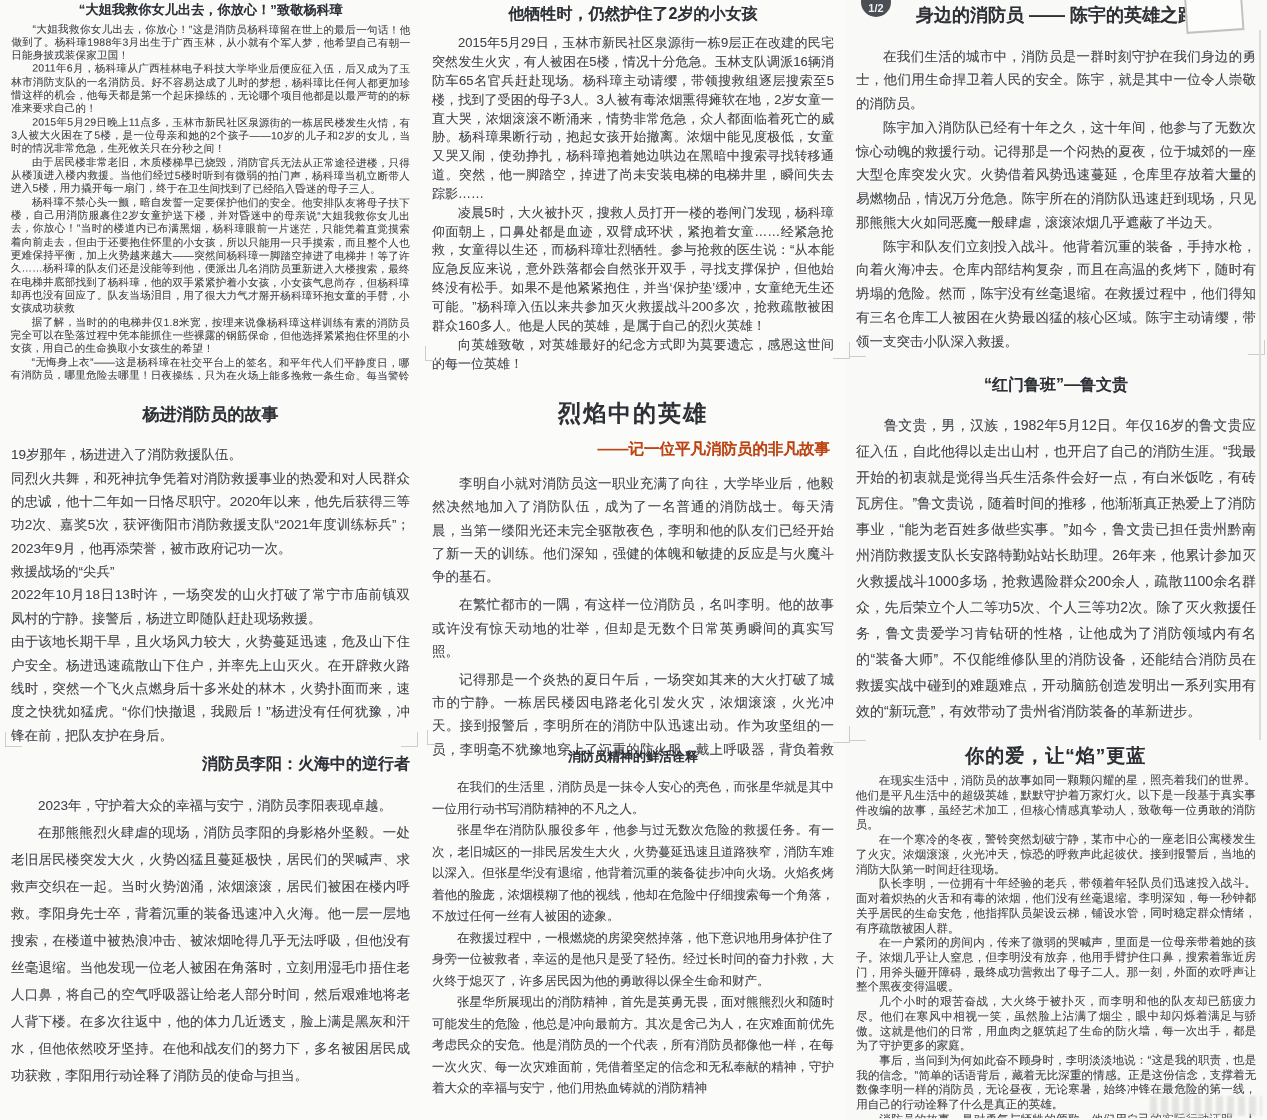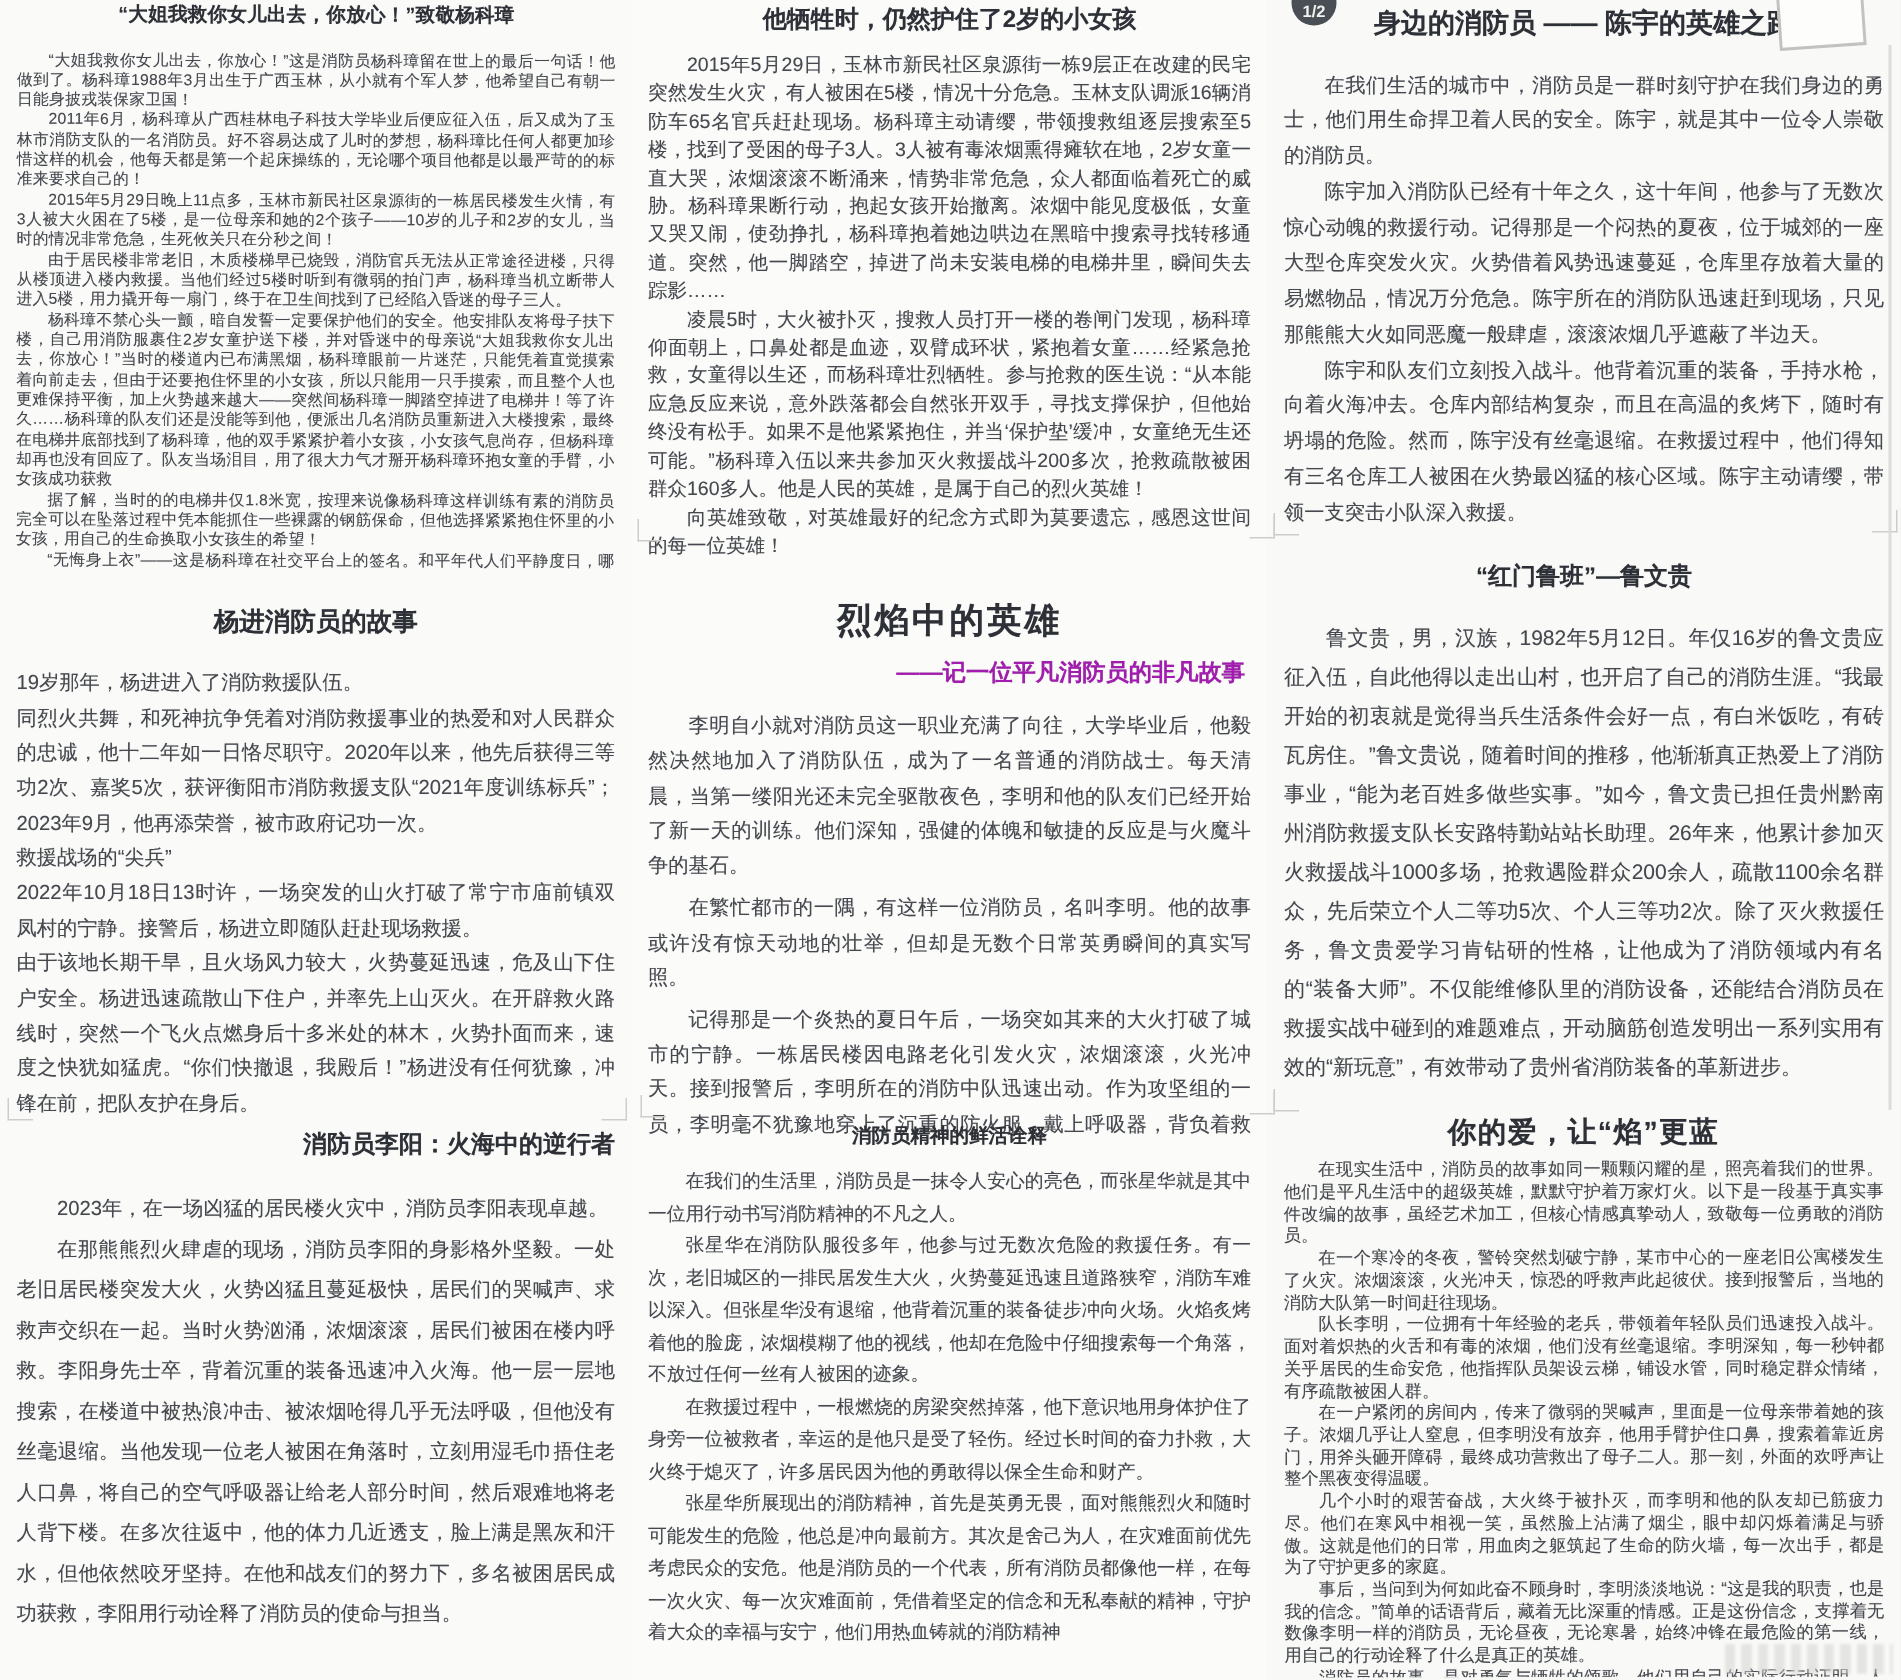--- a/index.html
+++ b/index.html
@@ -29,25 +29,25 @@
     color:#45484e;
     text-shadow:0 0 .5px rgba(80,82,88,.38);
   }
   .article h2{
     font-weight:bold;text-align:center;
     color:#2d3036;margin:0 0 10px 0;
   }
   .article p{
     margin:0;text-align:justify;text-indent:2em;
   }
-  .subtitle{font-weight:bold;color:#a21caf;}
+  .subtitle{font-weight:bold;color:#c2410c;}
 
   
   .art-0-0{top:2px;height:378px;font-size:10.5px;line-height:1.27;letter-spacing:.2px;transform:rotate(.15deg);}
-  .art-0-0 h2{font-size:13px;margin-bottom:16px;text-align:center;}
+  .art-0-0 h2{font-size:13px;margin-bottom:4px;text-align:center;}
   .art-0-1{top:400px;height:362px;font-size:13.5px;line-height:1.73;}
   .art-0-1 h2{font-size:17px;margin-bottom:14px;}
   .art-0-1 p{text-indent:0;}
   .art-0-2{top:748px;height:370px;font-size:13.5px;line-height:2.0;}
   .art-0-2 h2{font-size:16px;margin-bottom:12px;text-align:right;}
 
   
   .art-1-0{top:2px;height:372px;font-size:13px;line-height:1.45;}
   .art-1-0 h2{font-size:16px;margin-bottom:9px;}
   .art-1-1{top:394px;height:368px;font-size:13.5px;line-height:1.72;}
@@ -110,21 +110,21 @@
       <article class="article art-0-1">
         <h2>杨进消防员的故事</h2>
         <p>19岁那年，杨进进入了消防救援队伍。</p>
         <p>同烈火共舞，和死神抗争凭着对消防救援事业的热爱和对人民群众的忠诚，他十二年如一日恪尽职守。2020年以来，他先后获得三等功2次、嘉奖5次，获评衡阳市消防救援支队“2021年度训练标兵”；2023年9月，他再添荣誉，被市政府记功一次。</p>
         <p>救援战场的“尖兵”</p>
         <p>2022年10月18日13时许，一场突发的山火打破了常宁市庙前镇双凤村的宁静。接警后，杨进立即随队赶赴现场救援。</p>
         <p>由于该地长期干旱，且火场风力较大，火势蔓延迅速，危及山下住户安全。杨进迅速疏散山下住户，并率先上山灭火。在开辟救火路线时，突然一个飞火点燃身后十多米处的林木，火势扑面而来，速度之快犹如猛虎。“你们快撤退，我殿后！”杨进没有任何犹豫，冲锋在前，把队友护在身后。</p>
       </article>
       <article class="article art-0-2">
         <h2>消防员李阳：火海中的逆行者</h2>
-        <p>2023年，在一场凶猛的居民楼火灾中，消防员李阳表现卓越。</p>
+        <p>2023年，守护着大众的幸福与安宁，消防员李阳表现卓越。</p>
         <p>在那熊熊烈火肆虐的现场，消防员李阳的身影格外坚毅。一处老旧居民楼突发大火，火势凶猛且蔓延极快，居民们的哭喊声、求救声交织在一起。当时火势汹涌，浓烟滚滚，居民们被困在楼内呼救。李阳身先士卒，背着沉重的装备迅速冲入火海。他一层一层地搜索，在楼道中被热浪冲击、被浓烟呛得几乎无法呼吸，但他没有丝毫退缩。当他发现一位老人被困在角落时，立刻用湿毛巾捂住老人口鼻，将自己的空气呼吸器让给老人部分时间，然后艰难地将老人背下楼。在多次往返中，他的体力几近透支，脸上满是黑灰和汗水，但他依然咬牙坚持。在他和战友们的努力下，多名被困居民成功获救，李阳用行动诠释了消防员的使命与担当。</p>
       </article>
     </div>
   <div class="col" id="col1">
       <article class="article art-1-0">
         <h2>他牺牲时，仍然护住了2岁的小女孩</h2>
         <p>2015年5月29日，玉林市新民社区泉源街一栋9层正在改建的民宅突然发生火灾，有人被困在5楼，情况十分危急。玉林支队调派16辆消防车65名官兵赶赴现场。杨科璋主动请缨，带领搜救组逐层搜索至5楼，找到了受困的母子3人。3人被有毒浓烟熏得瘫软在地，2岁女童一直大哭，浓烟滚滚不断涌来，情势非常危急，众人都面临着死亡的威胁。杨科璋果断行动，抱起女孩开始撤离。浓烟中能见度极低，女童又哭又闹，使劲挣扎，杨科璋抱着她边哄边在黑暗中搜索寻找转移通道。突然，他一脚踏空，掉进了尚未安装电梯的电梯井里，瞬间失去踪影……</p>
         <p>凌晨5时，大火被扑灭，搜救人员打开一楼的卷闸门发现，杨科璋仰面朝上，口鼻处都是血迹，双臂成环状，紧抱着女童……经紧急抢救，女童得以生还，而杨科璋壮烈牺牲。参与抢救的医生说：“从本能应急反应来说，意外跌落都会自然张开双手，寻找支撑保护，但他始终没有松手。如果不是他紧紧抱住，并当‘保护垫’缓冲，女童绝无生还可能。”杨科璋入伍以来共参加灭火救援战斗200多次，抢救疏散被困群众160多人。他是人民的英雄，是属于自己的烈火英雄！</p>
         <p>向英雄致敬，对英雄最好的纪念方式即为莫要遗忘，感恩这世间的每一位英雄！</p>
       </article>

